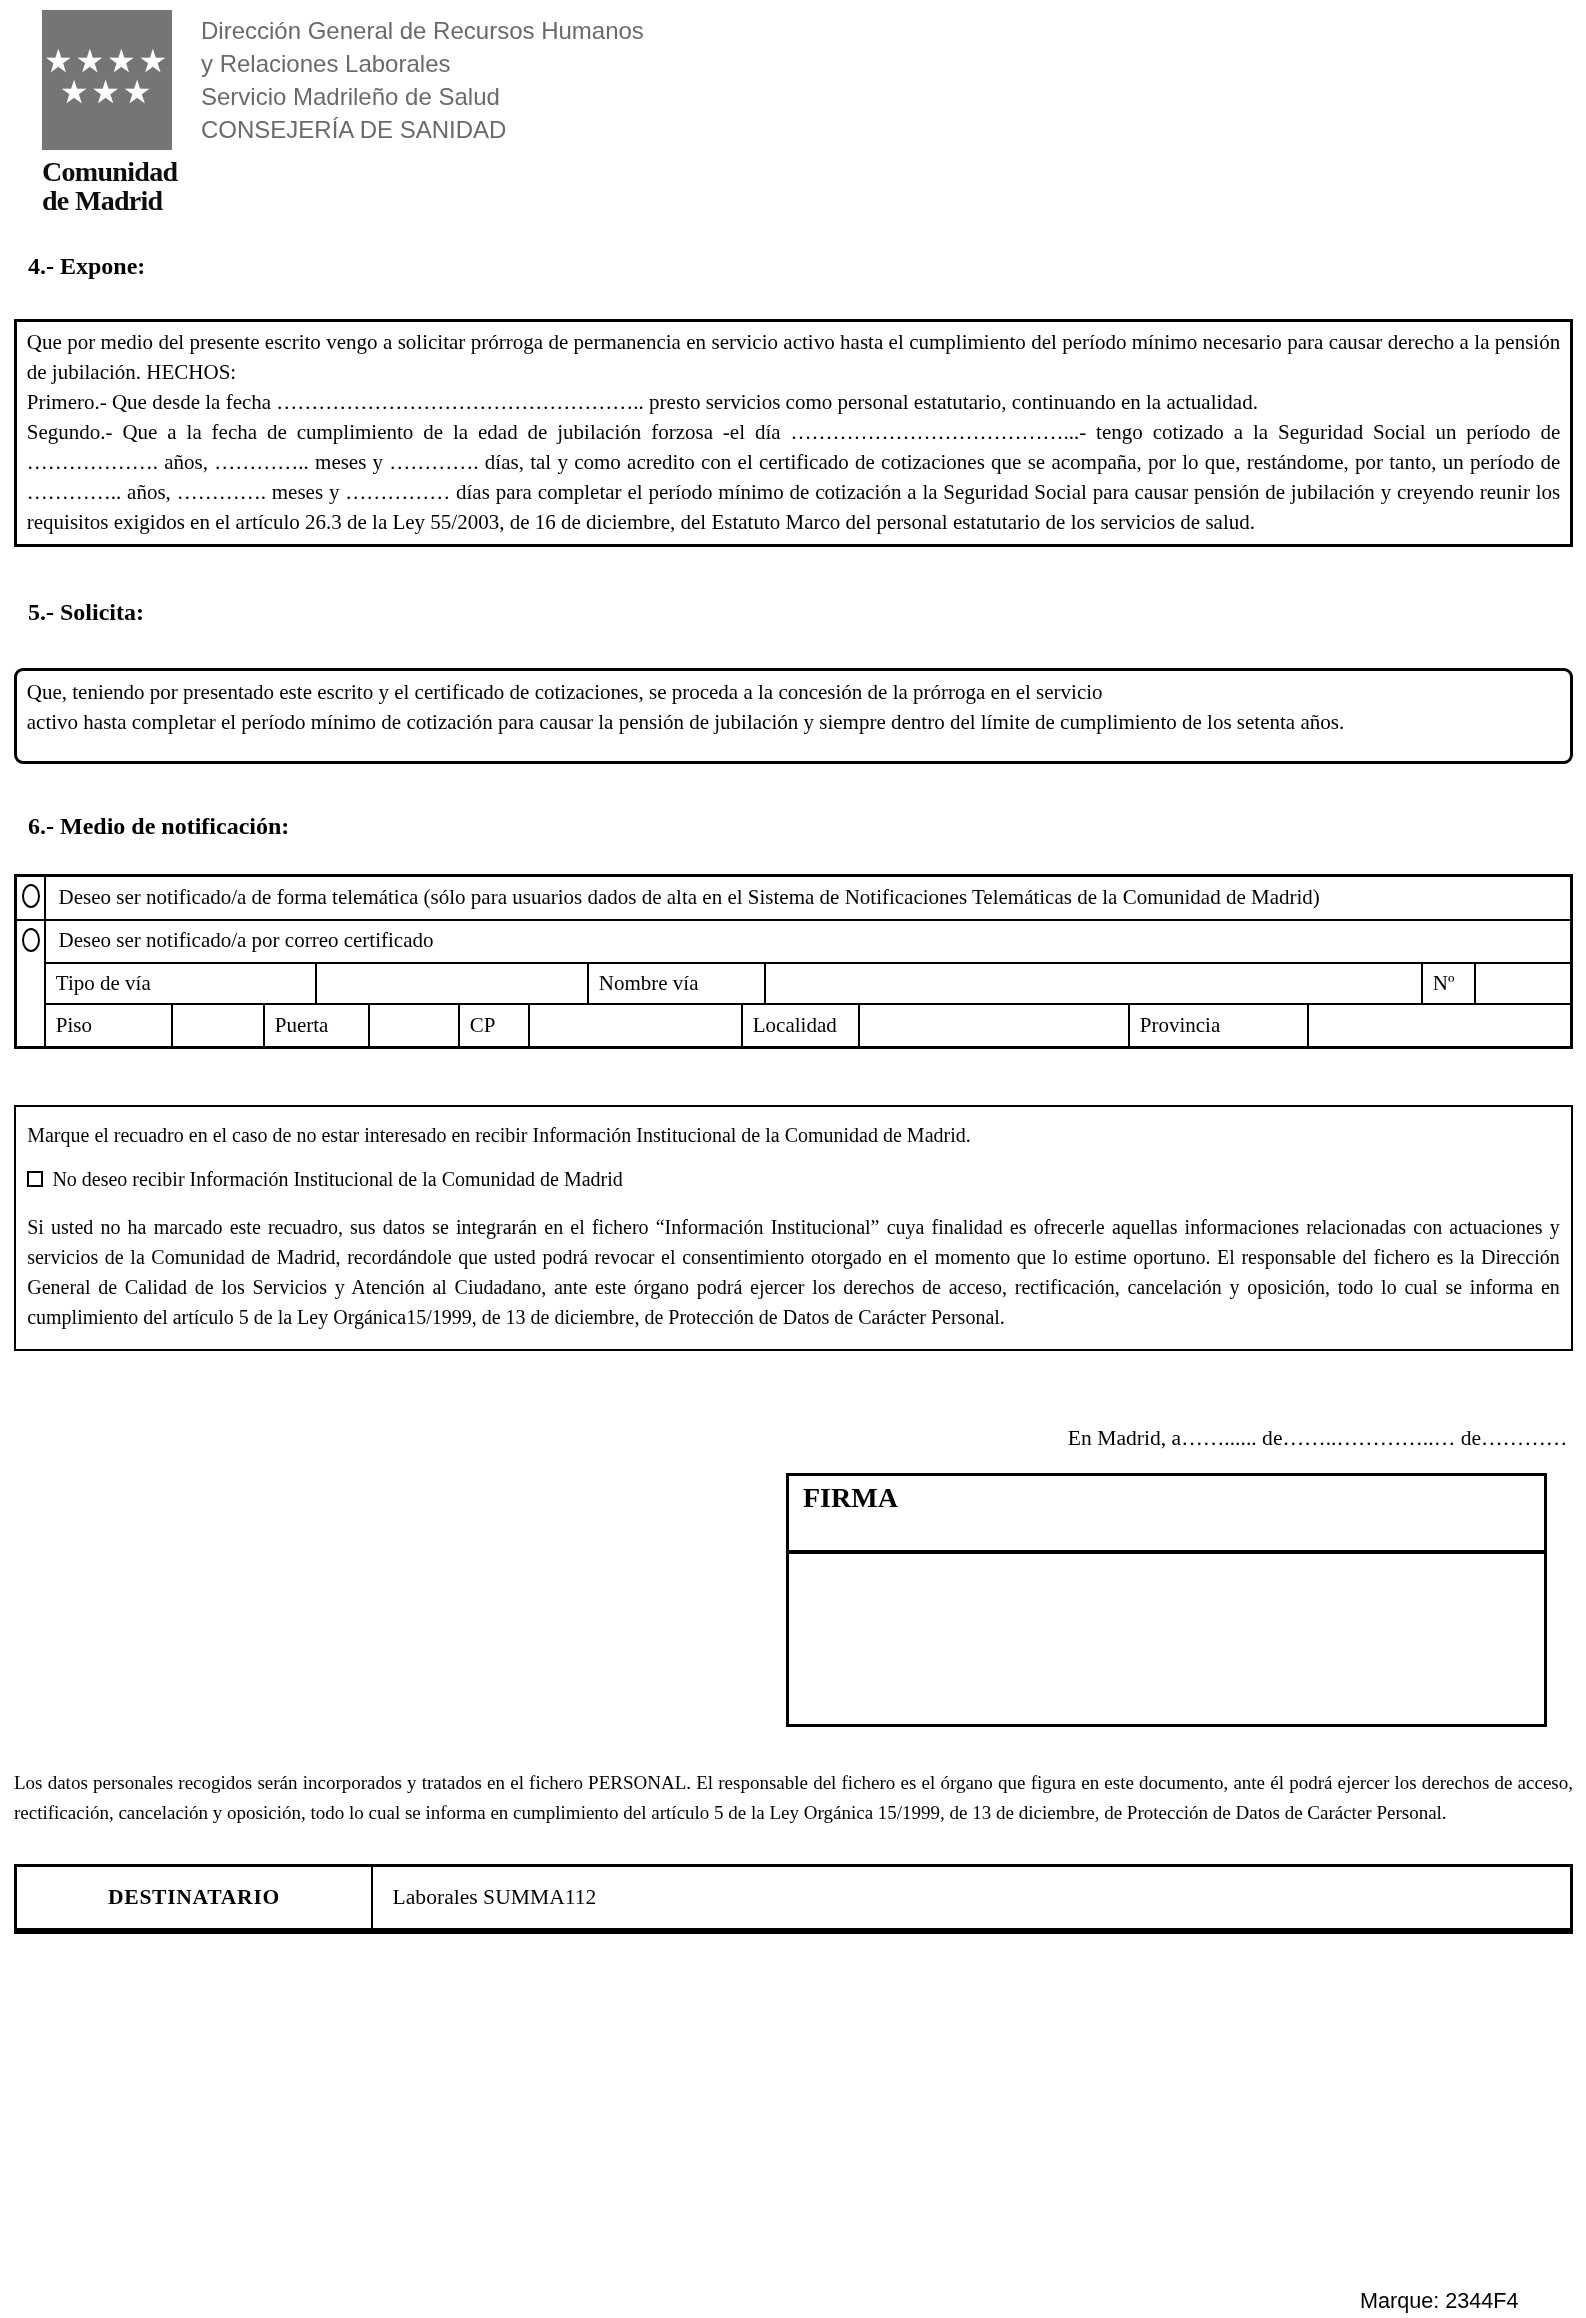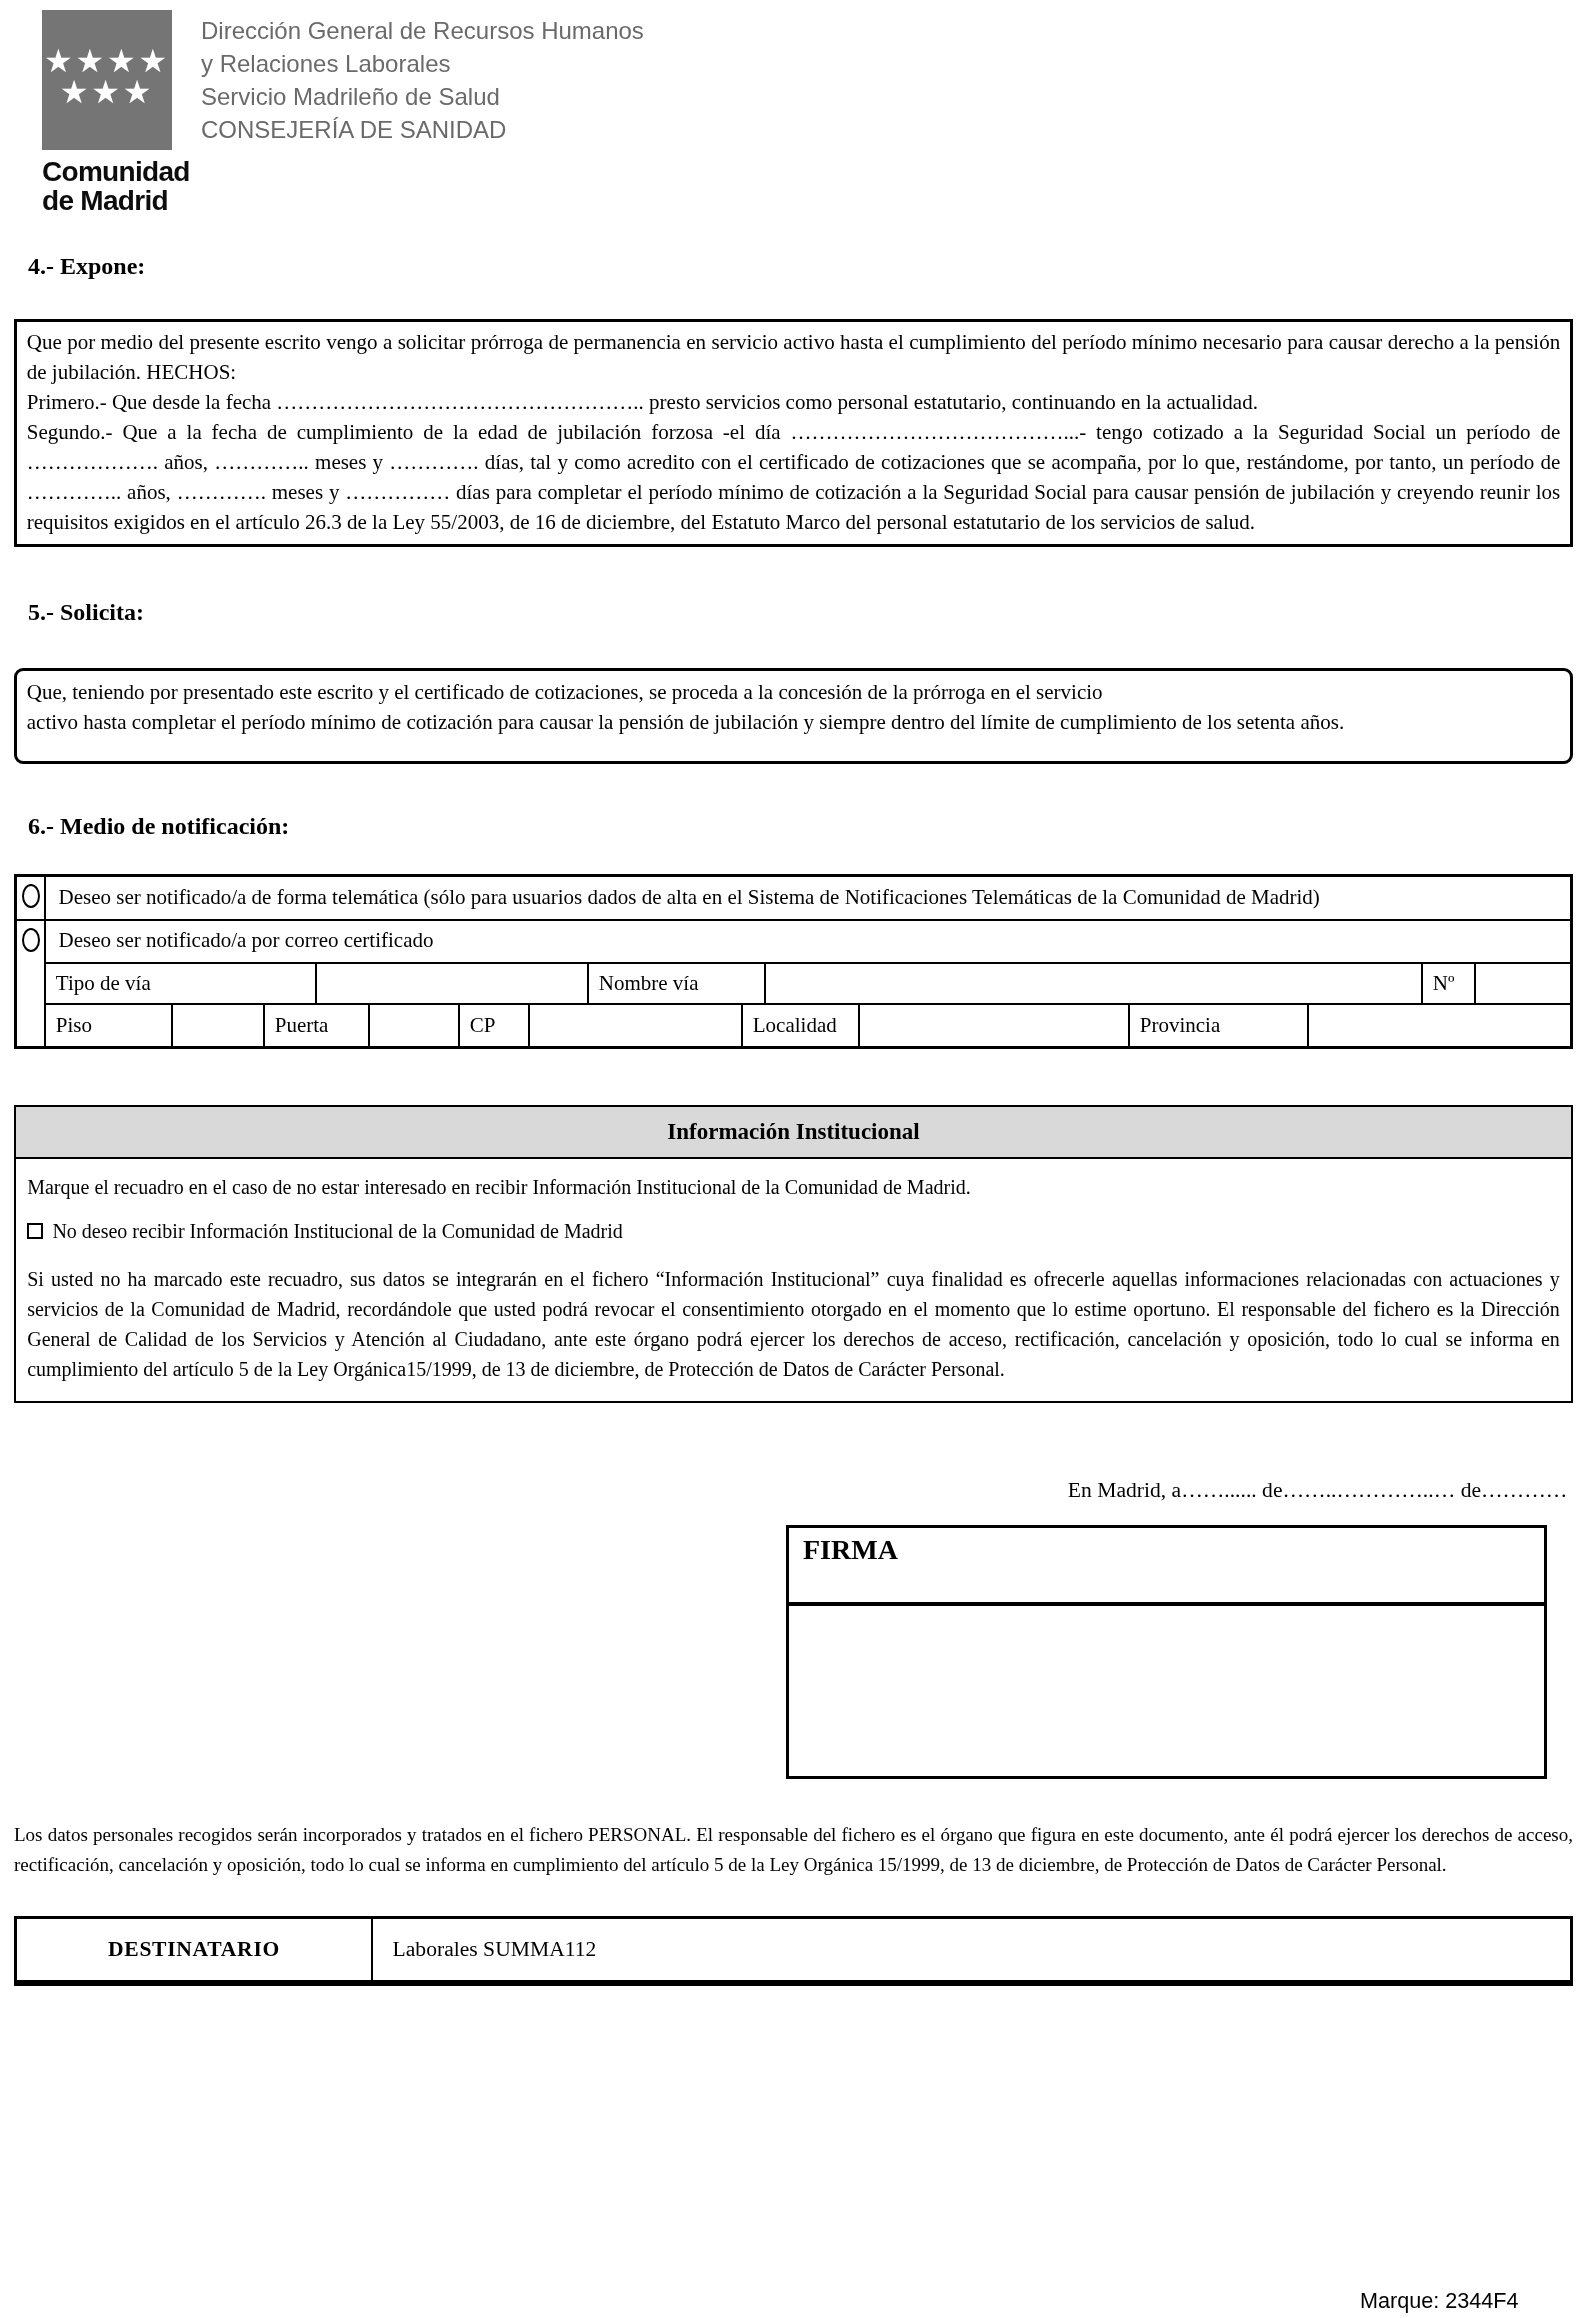--- a/index.html
+++ b/index.html
@@ -6,21 +6,21 @@
   html,body { background:#e8e8e8; }
   .page {
     width:1587px; height:2319px; position:relative; background:#ffffff;
     overflow:hidden; font-family:"Liberation Serif", serif; color:#000;
   }
   
   .header { display:flex; padding:9.8px 0 0 42px; }
   .logo-col { width:130px; }
   .flag { width:130px; height:140px; background:#757575; padding-top:36px; text-align:center; }
   .star-row { color:#ffffff; font-size:32px; line-height:31px; letter-spacing:2.8px; }
-  .logo-caption { margin-top:7px; font-family:Liberation Sans, sans-serif;
+  .logo-caption { margin-top:7px; font-family:Liberation Serif, serif;
     font-weight:bold; font-size:28px; line-height:29px; color:#0d0d0d; letter-spacing:-0.7px; }
   .org-text { margin-left:29px; padding-top:4.2px; font-family:"Liberation Sans", sans-serif;
     font-size:24px; line-height:33px; color:#6a6a6a; }
   
   .section-title { margin-left:28px; font-size:24px; font-weight:bold; }
   .t-expone   { margin-top:38px; }
   .t-solicita { margin-top:52px; }
   .t-notif    { margin-top:49px; }
   
   .box { margin:39px 14px 0; border:3.5px solid #000; padding:5.6px 9.8px 7px;
@@ -138,21 +138,20 @@
           <div class="c-loc">Localidad</div>
           <div class="c-loc-b"></div>
           <div class="c-prov">Provincia</div>
           <div class="c-prov-b"></div>
         </div>
       </div>
     </div>
   </div>
 
   <div class="info">
-    <div class="info-head">Información Institucional</div>
     <div class="info-body">
       <p class="info-intro">Marque el recuadro en el caso de no estar interesado en recibir Información Institucional de la Comunidad de Madrid.</p>
       <p class="chk-line">
         <span class="chk"></span><span>No deseo recibir Información Institucional de la Comunidad de Madrid</span>
       </p>
       <p class="info-long">Si usted no ha marcado este recuadro, sus datos se integrarán en el fichero “Información Institucional” cuya finalidad es ofrecerle aquellas informaciones relacionadas con actuaciones y servicios de la Comunidad de Madrid, recordándole que usted podrá revocar el consentimiento otorgado en el momento que lo estime oportuno. El responsable del fichero es la Dirección General de Calidad de los Servicios y Atención al Ciudadano, ante este órgano podrá ejercer los derechos de acceso, rectificación, cancelación y oposición, todo lo cual se informa en cumplimiento del artículo 5 de la Ley Orgánica15/1999, de 13 de diciembre, de Protección de Datos de Carácter Personal.</p>
     </div>
   </div>
 
   <div class="date-line">En Madrid, a……...... de……..…………..… de…………</div>

